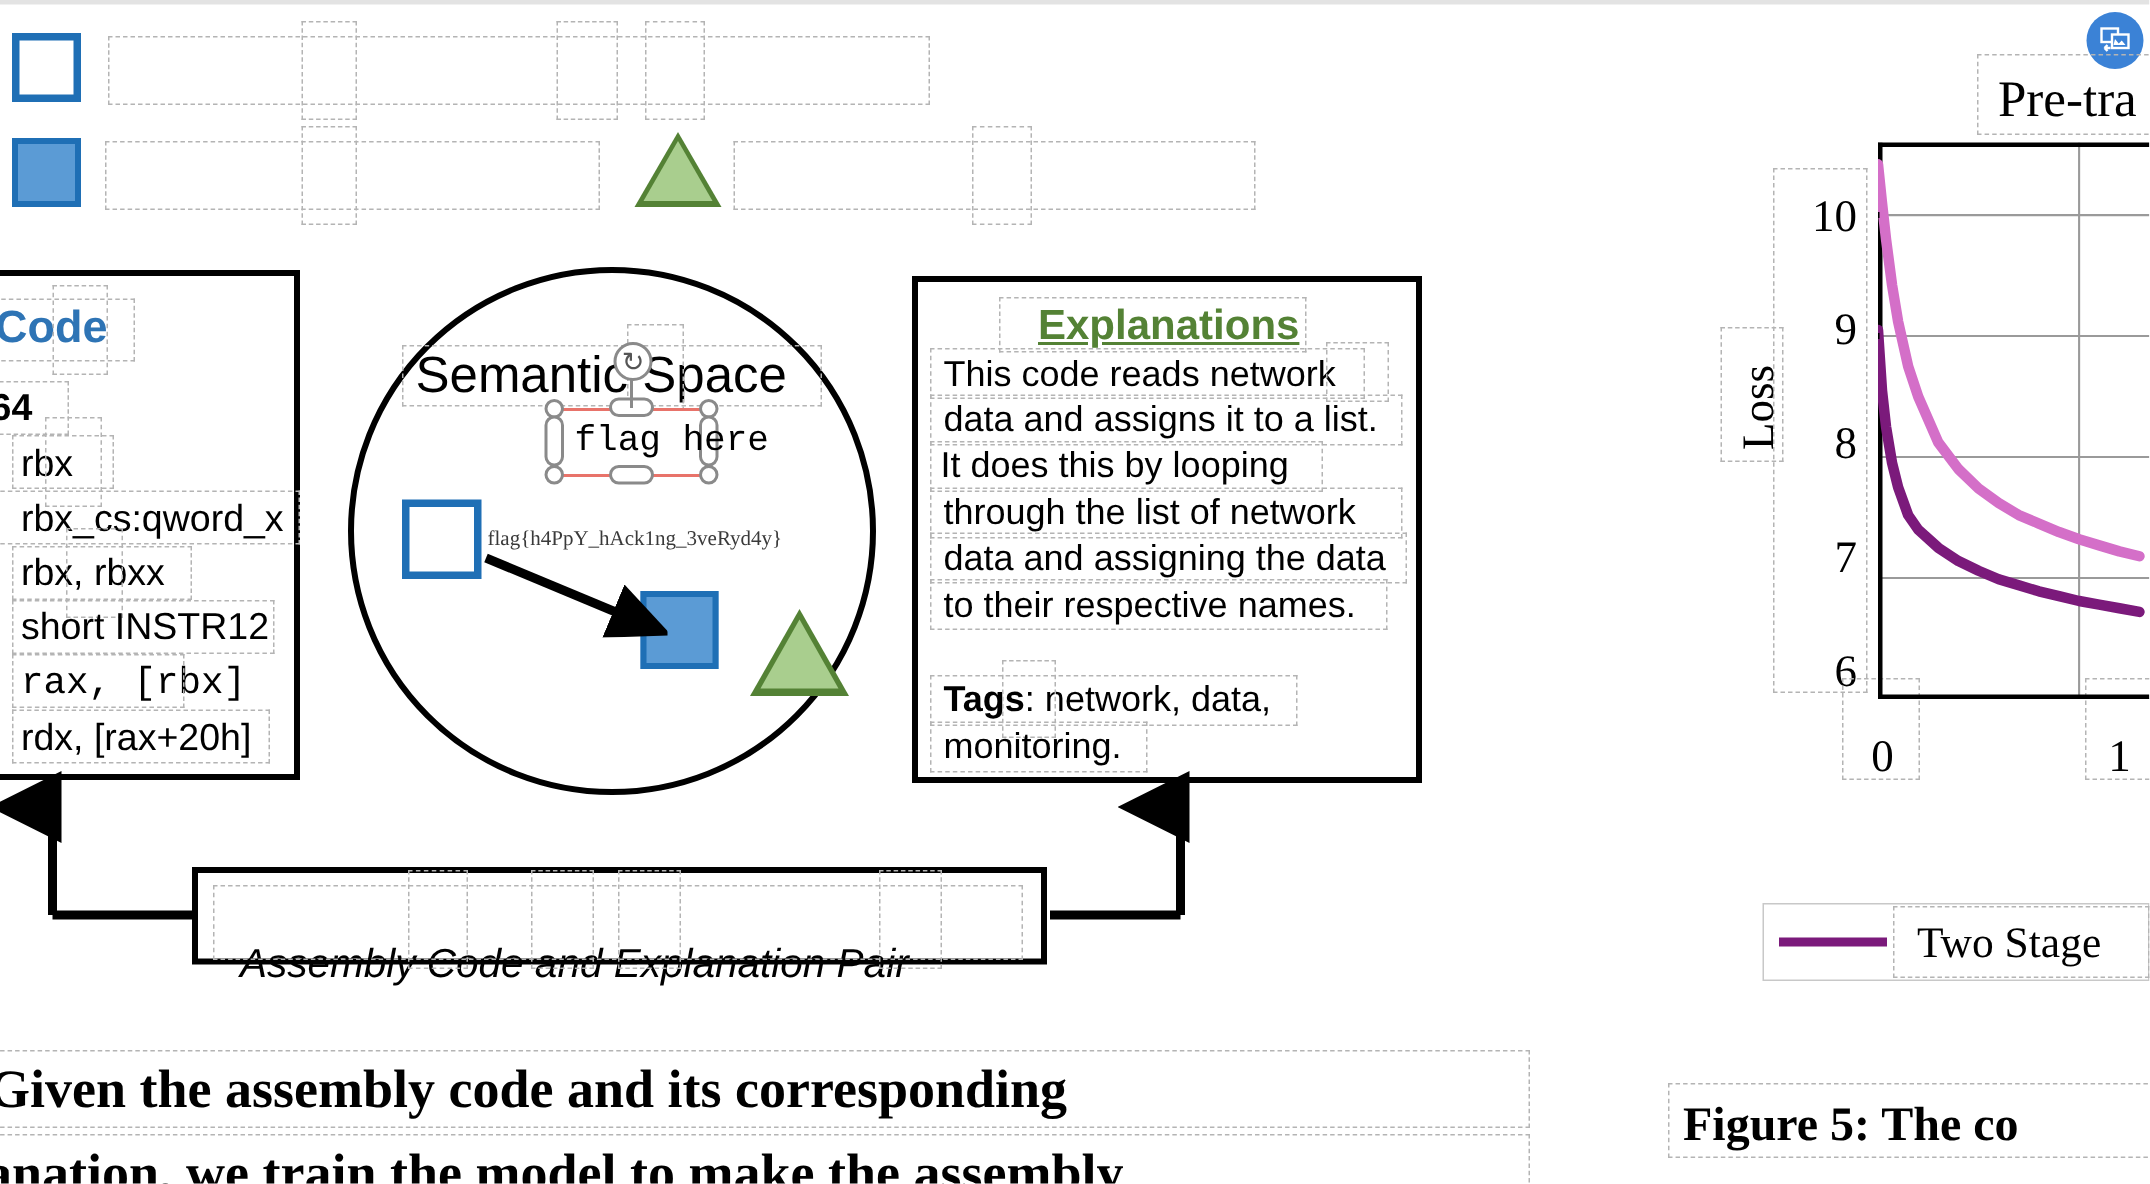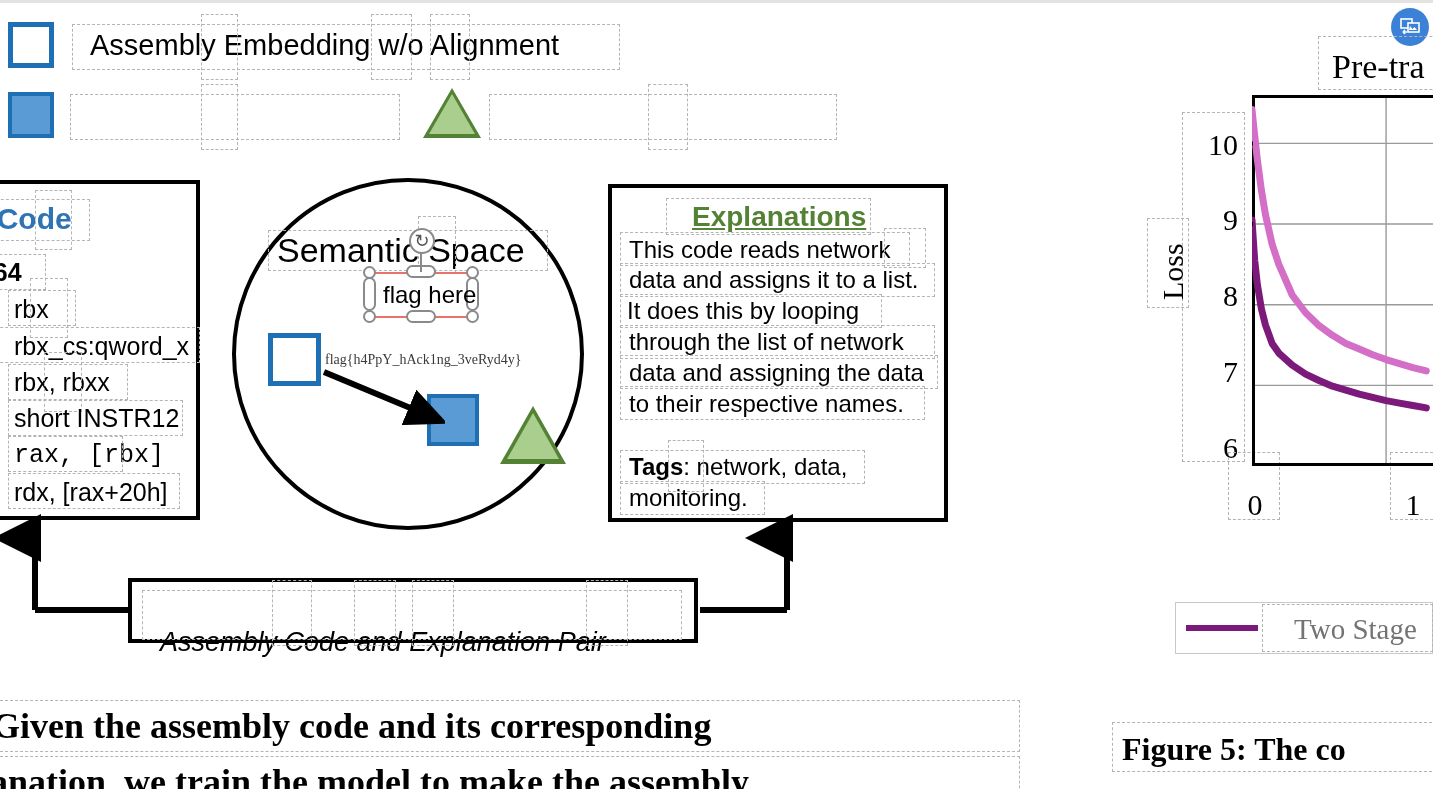--- a/index.html
+++ b/index.html
@@ -130,20 +130,21 @@
     color: #000;
     white-space: nowrap;
     line-height: 1;
   }
   .flaghere {
     position: absolute;
     font-size: 24px;
     color: #000;
     white-space: nowrap;
     line-height: 1;
+    font-family: Liberation Mono, monospace;
   }
   .flagstr {
     position: absolute;
     font-family: "Liberation Serif", serif;
     font-size: 14px;
     color: #3a3a3a;
     white-space: nowrap;
     line-height: 1;
     margin-top: 40px;
   }
@@ -273,24 +274,23 @@
   .legend-box {
     position: absolute;
     border: 1px solid #c8c8c8;
     background: #fff;
     box-sizing: border-box;
   }
   .legend-series-label {
     position: absolute;
     font-family: "Liberation Serif", serif;
     font-size: 29px;
-    color: #737373;
-    white-space: nowrap;
-    line-height: 1;
-    margin-left: 16px;
+    color: #000000;
+    white-space: nowrap;
+    line-height: 1;
   }
   .legend-swatch-line {
     position: absolute;
     height: 6px;
   }
   .fig-caption {
     position: absolute;
     font-family: "Liberation Serif", serif;
     font-weight: bold;
     font-size: 32px;
@@ -307,21 +307,20 @@
     box-sizing: border-box;
   }
 </style>
 </head>
 <body>
 
 <div class="top-rule"></div>
 
 <div class="legend-row" style="left:8px; top:22px;">
   <div class="swatch-hollow"></div>
-  <div class="legend-label" style="margin-left:36px;">Assembly Embedding w/o Alignment</div>
 </div>
 <div class="sel" style="left:72px; top:24px; width:548px; height:46px;"></div>
 <div class="sel" style="left:201px; top:14px; width:37px; height:66px;"></div>
 <div class="sel" style="left:371px; top:14px; width:41px; height:66px;"></div>
 <div class="sel" style="left:430px; top:14px; width:40px; height:66px;"></div>
 
 <div class="legend-row" style="left:8px; top:92px;">
   <div class="swatch-solid"></div>
 </div>
 <div class="sel" style="left:70px; top:94px; width:330px; height:46px;"></div>

